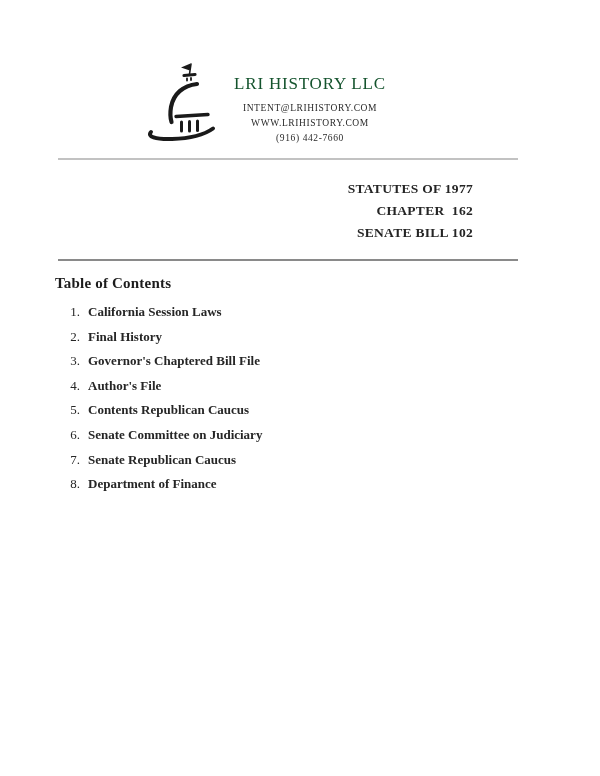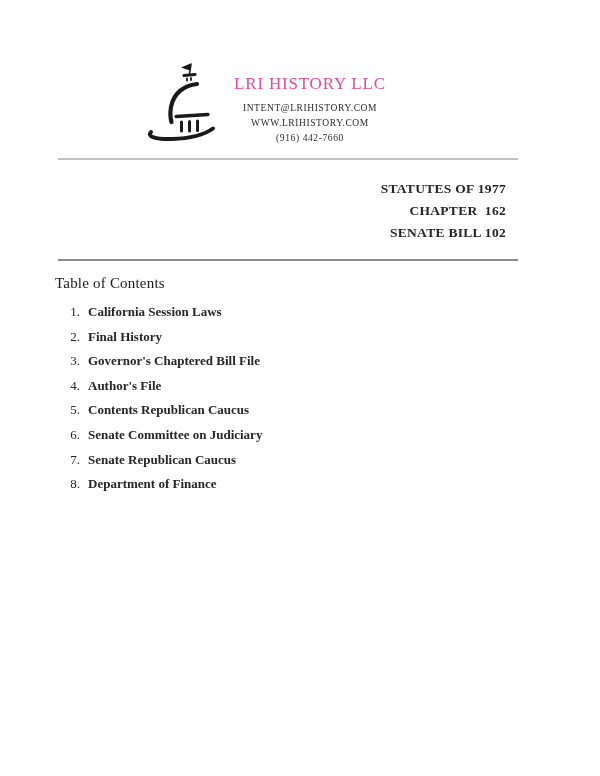--- a/index.html
+++ b/index.html
@@ -27,21 +27,21 @@
   .company-block {
     position: absolute;
     left: 205px;
     top: 74px;
     width: 210px;
     text-align: center;
   }
   .company-name {
     font-size: 17px;
     letter-spacing: 0.8px;
-    color: #ec4899;
+    color: #14532d;
     margin-bottom: 7px;
     white-space: nowrap;
   }
   .company-contact {
     font-size: 9.5px;
     letter-spacing: 0.6px;
     line-height: 15px;
     color: #2a2a2a;
     white-space: nowrap;
     text-align: center;
@@ -60,38 +60,38 @@
     background: #c2c2c2;
   }
   .rule-mid {
     top: 259px;
     height: 1.5px;
     background: #8a8a8a;
   }
   
   .case-ref {
     position: absolute;
-    right: 94px;
+    right: 127px;
     top: 178px;
     text-align: right;
     font-weight: bold;
     font-size: 13.5px;
     line-height: 22px;
     color: #252525;
     letter-spacing: 0.3px;
   }
   .case-ref .ref-line {
     white-space: pre;
   }
   
   .toc-title {
     position: absolute;
     left: 55px;
     top: 275px;
-    font-weight: normal;
+    font-weight: bold;
     font-size: 15px;
     letter-spacing: 0.2px;
     color: #1c1c1c;
   }
   .toc-list {
     position: absolute;
     left: 66px;
     top: 305px;
     margin: 0;
     padding: 0;

